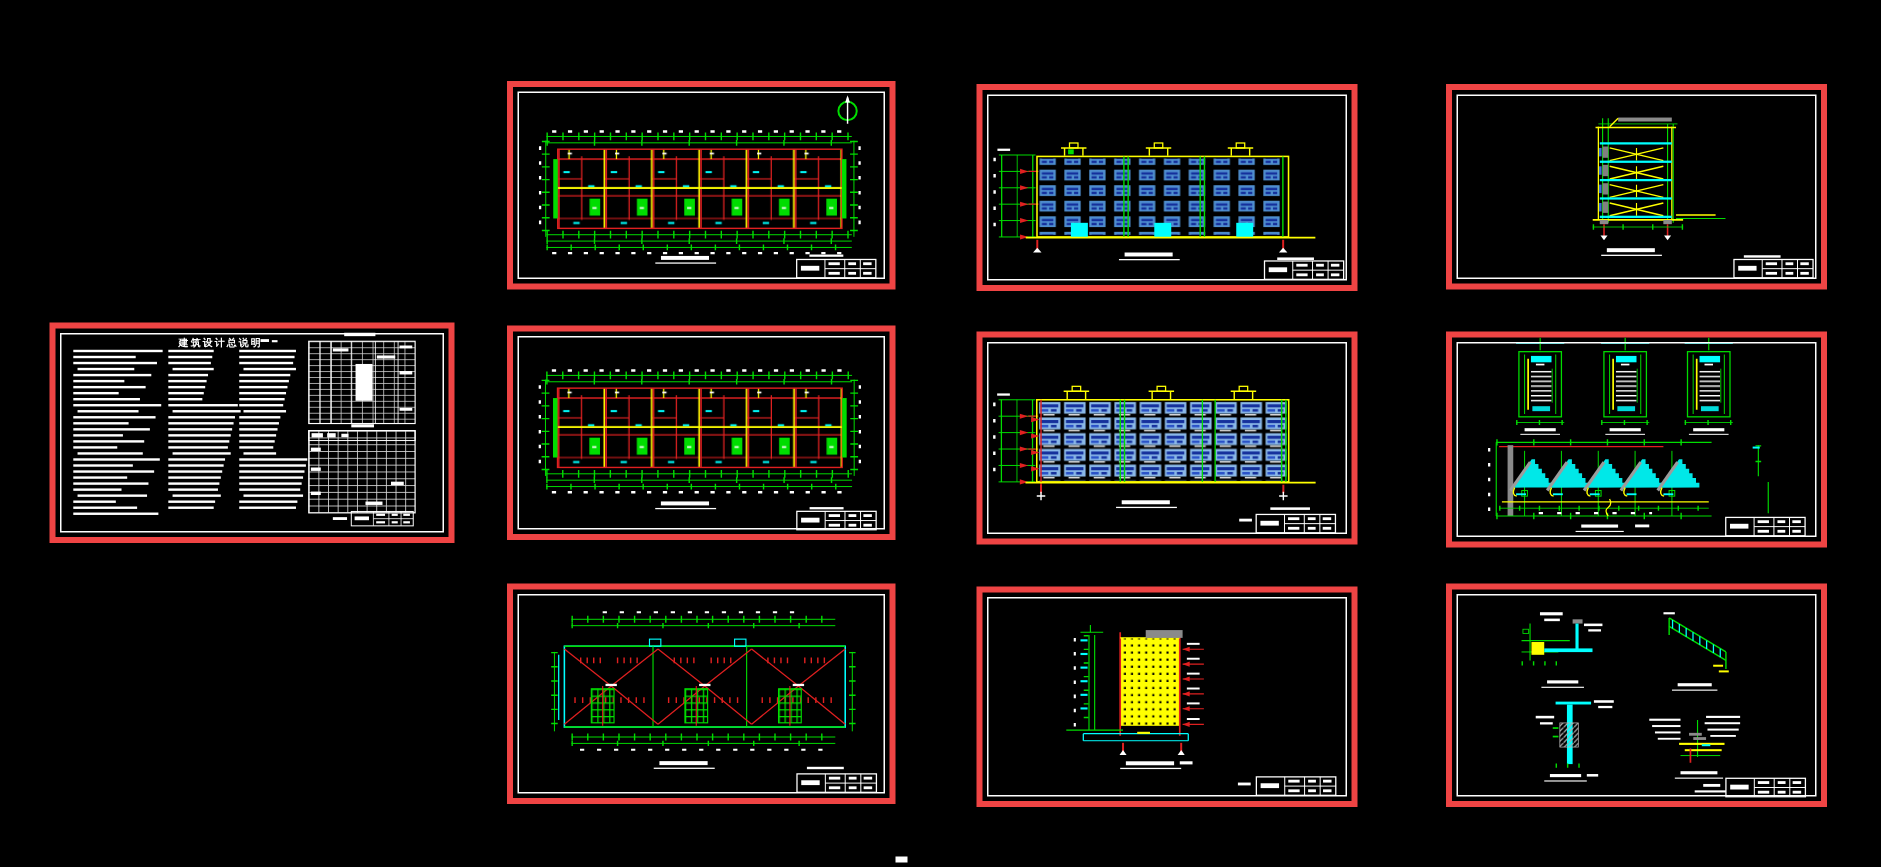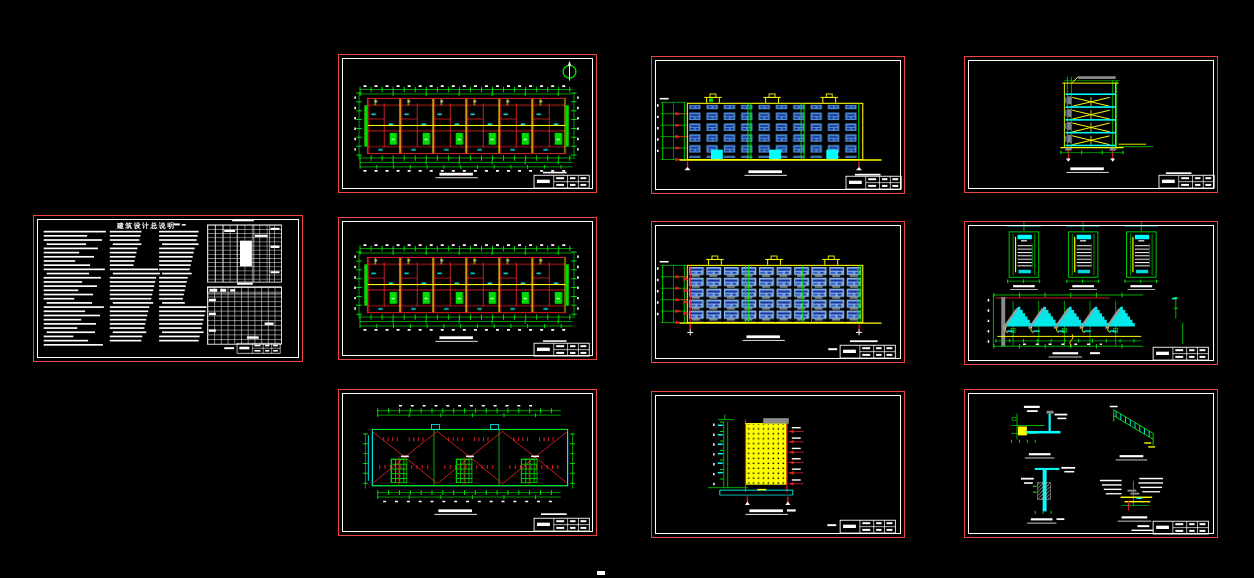--- a/index.html
+++ b/index.html
@@ -1,18 +1,18 @@
 <!DOCTYPE html>
 <html><head>
 <meta charset="utf-8">
 <style>
   html,body{margin:0;padding:0;background:#111;}
   .canvas{position:relative;width:1254px;height:578px;background:#000;overflow:hidden;
           font-family:"DejaVu Sans",sans-serif;}
-  .sheet{position:absolute;border:1px solid #ef4444;background:#000;box-sizing:border-box;text-align:center;}
+  .sheet{position:absolute;border:4px solid #ef4444;background:#000;box-sizing:border-box;text-align:center;}
   .sheet .ib{position:absolute;inset:3px;border:1px solid #fff;pointer-events:none;}
   .sheet svg{position:absolute;left:0;top:0;width:100%;height:100%;}
   .artifact{position:absolute;background:#fff;}
 </style>
 </head>
 <body>
 
 <svg width="0" height="0" style="position:absolute" aria-hidden="true">
 <defs>
   <pattern id="planTile" width="33.5" height="56" patternUnits="userSpaceOnUse">

